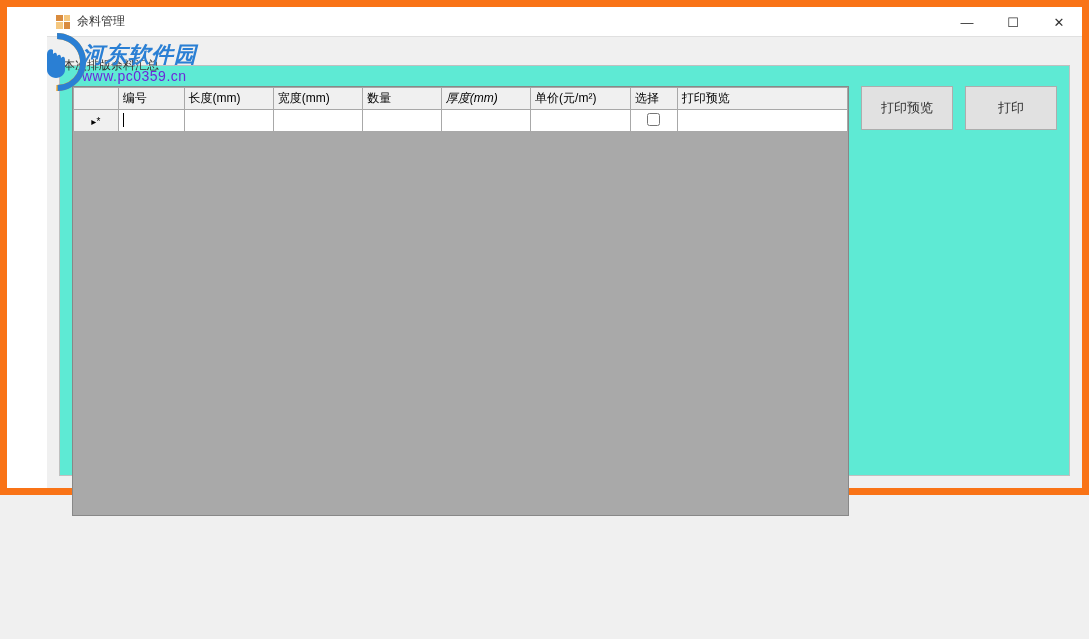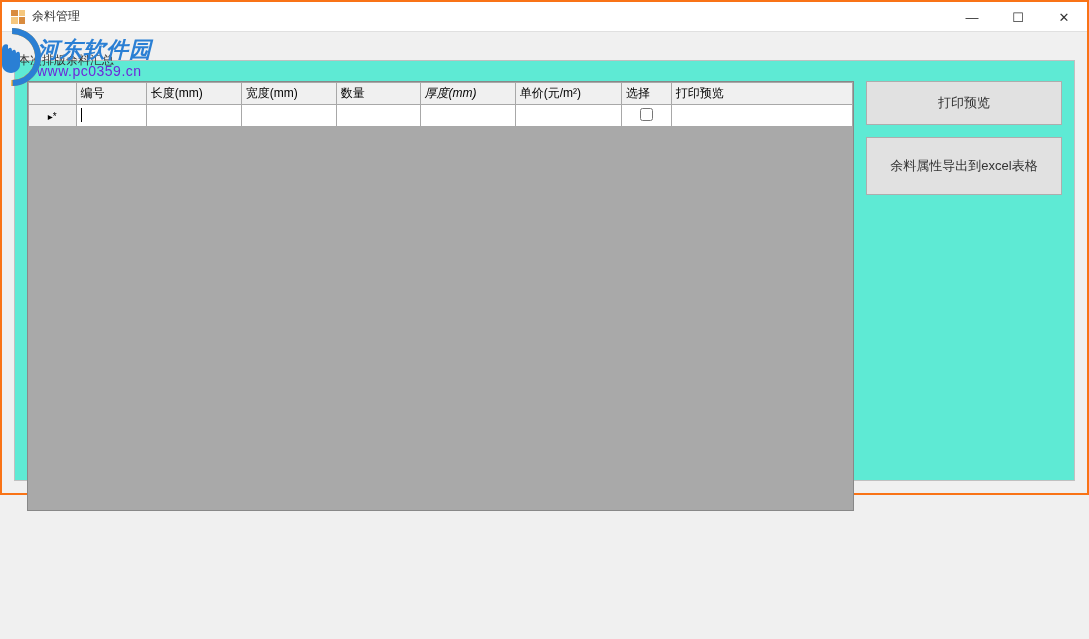--- a/index.html
+++ b/index.html
@@ -12,24 +12,25 @@
       font-size: 12px;
       background: #f0f0f0;
       width: 1089px;
       height: 639px;
       overflow: hidden;
     }
     .window {
       width: 1089px;
       height: 495px;
       background: #ffffff;
-      border: 2px solid #f97316;
+      border: 7px solid #f97316;
       display: flex;
       flex-direction: column;
       position: relative;
+      padding-left: 40px;
     }
     .titlebar {
       height: 30px;
       background: #ffffff;
       display: flex;
       align-items: center;
       justify-content: space-between;
       border-bottom: 1px solid #e0e0e0;
     }
     .titlebar-left {
@@ -317,21 +318,21 @@
                 </td>
                 <td></td>
               </tr>
             </tbody>
           </table>
         </div>
 
         <div class="side-buttons">
           <div class="btn-row">
             <button>打印预览</button>
+            <button>打印</button>
           </div>
-          <button class="btn-export">余料属性导出到excel表格</button>
         </div>
 
       </div>
     </div>
 
   </div>
 </div>
 
 </body></html>

